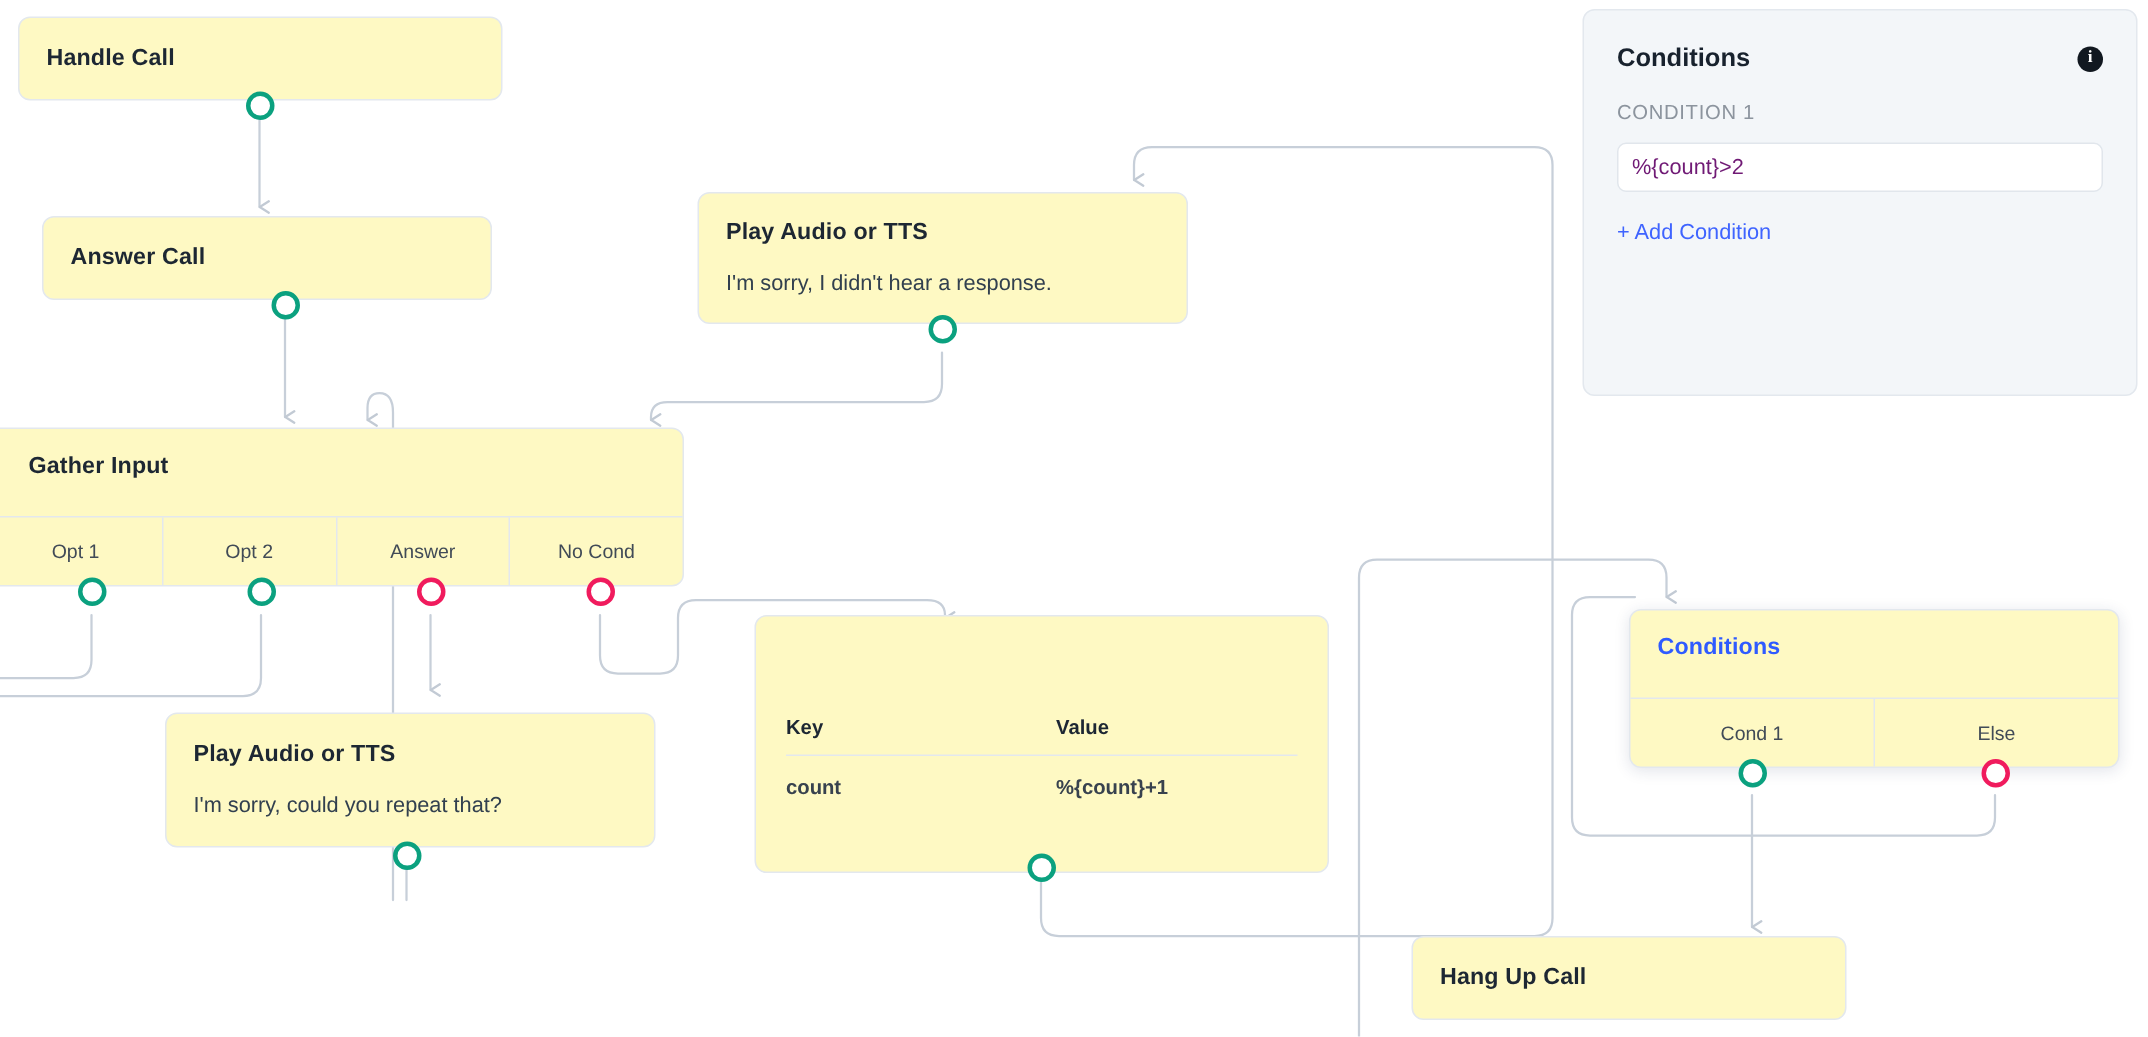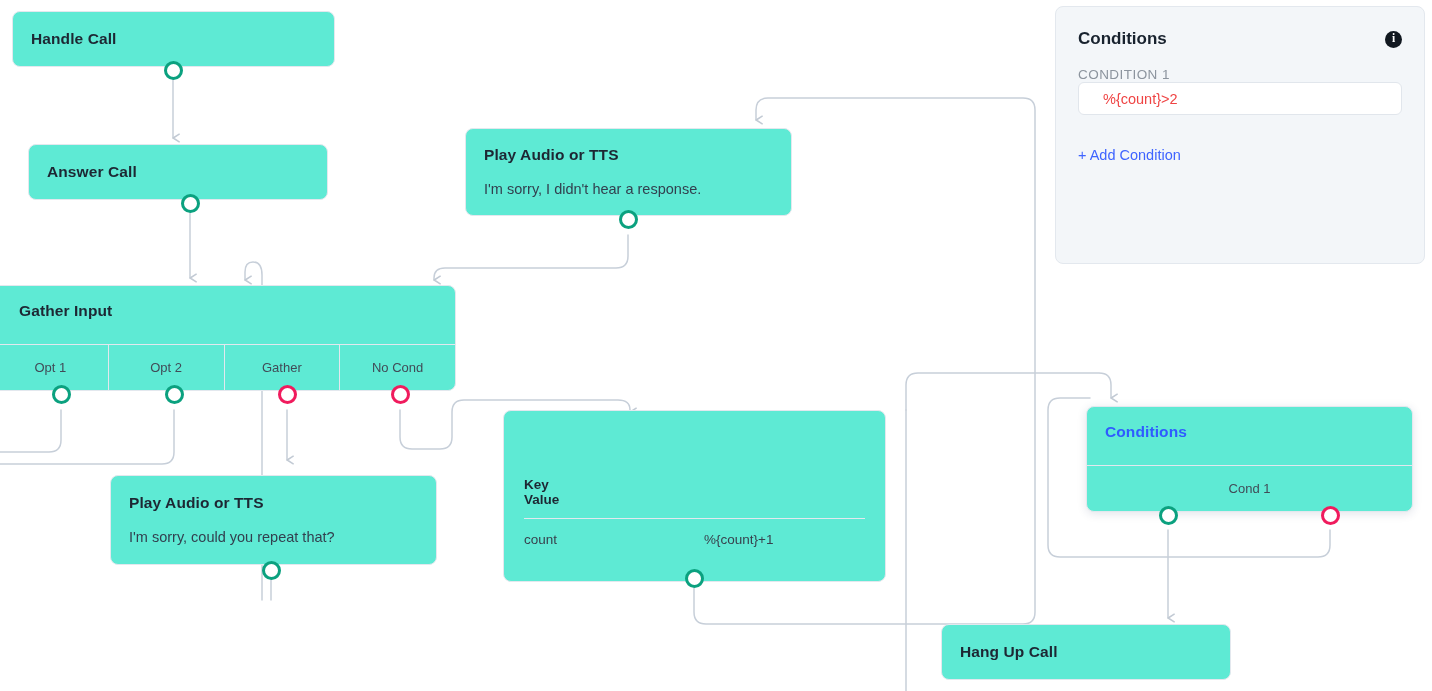--- a/index.html
+++ b/index.html
@@ -26,21 +26,21 @@
     left: 0;
     top: 0;
     width: 1432px;
     height: 691px;
     pointer-events: none;
   }
 
   
   .node {
     position: absolute;
-    background: #5eead4;
+    background: #fef9c3;
     border: 1px solid #e3e8ee;
     border-radius: 8px;
     box-sizing: border-box;
   }
   .node.selected {
     box-shadow: 0 2px 10px rgba(30, 50, 90, 0.13);
   }
   .node-title {
     font-size: 15.5px;
     font-weight: bold;
@@ -145,51 +145,52 @@
     line-height: 1;
     cursor: pointer;
   }
   .panel-label {
     margin-top: 18px;
     font-size: 13.5px;
     color: #8c949e;
     letter-spacing: 0.45px;
   }
   .panel-input {
+    margin-top: 13px;
     height: 33px;
     background: #ffffff;
     border: 1px solid #e1e6ec;
     border-radius: 6px;
     display: flex;
     align-items: center;
-    padding: 0 24px;
+    padding: 0 9px;
     font-size: 14.5px;
-    color: #ef4444;
+    color: #701a75;
     box-sizing: border-box;
   }
   .panel-link {
-    margin-top: 32px;
+    margin-top: 19px;
     font-size: 14.5px;
     color: #3f64ff;
     cursor: pointer;
   }
 
   
   .kv {
     position: absolute;
     left: 0; right: 0;
     padding: 0 20px;
     box-sizing: border-box;
   }
   .kv-row {
     display: flex;
     font-size: 13.5px;
   }
-  .kv-head { color: #1d2733; font-weight: bold; flex-direction: column; }
-  .kv-body { color: #38424e; }
+  .kv-head { color: #1d2733; font-weight: bold; }
+  .kv-body { color: #38424e; font-weight: bold; }
   .kv-k { width: 180px; }
   .kv-v { flex: 1; }
   .kv-sep {
     height: 1px;
     background: #e3e8ee;
     margin: 11px 0 13px 0;
   }
 </style>
 </head>
 <body>
@@ -250,21 +251,21 @@
   <div class="node" style="left:-8px; top:285px; width:464px; height:106px;">
     <div class="node-title" style="padding-top:16px; padding-left:26px;">Gather Input</div>
     <div class="ports">
       <div class="port-cell">
         <span>Opt 1</span>
       </div>
       <div class="port-cell">
         <span>Opt 2</span>
       </div>
       <div class="port-cell">
-        <span>Gather</span>
+        <span>Answer</span>
       </div>
       <div class="port-cell">
         <span>No Cond</span>
       </div>
     </div>
   </div>
   <div class="port-dot" style="left:52px; top:385px;"></div>
   <div class="port-dot" style="left:165px; top:385px;"></div>
   <div class="port-dot pink" style="left:278px; top:385px;"></div>
   <div class="port-dot pink" style="left:391px; top:385px;"></div>
@@ -294,20 +295,23 @@
       </div>
     </div>
   </div>
   <div class="port-dot" style="left:685px; top:569px;"></div>
 
   <div class="node selected" style="left:1086px; top:406px; width:327px; height:106px;">
     <div class="node-title accent" style="padding-top:16px;">Conditions</div>
     <div class="ports">
       <div class="port-cell">
         <span>Cond 1</span>
+      </div>
+      <div class="port-cell">
+        <span>Else</span>
       </div>
     </div>
   </div>
   <div class="port-dot" style="left:1159px; top:506px;"></div>
   <div class="port-dot pink" style="left:1321px; top:506px;"></div>
 
   <div class="node simple" style="left:941px; top:624px; width:290px; height:56px;">
     <div class="node-title">Hang Up Call</div>
   </div>
 

